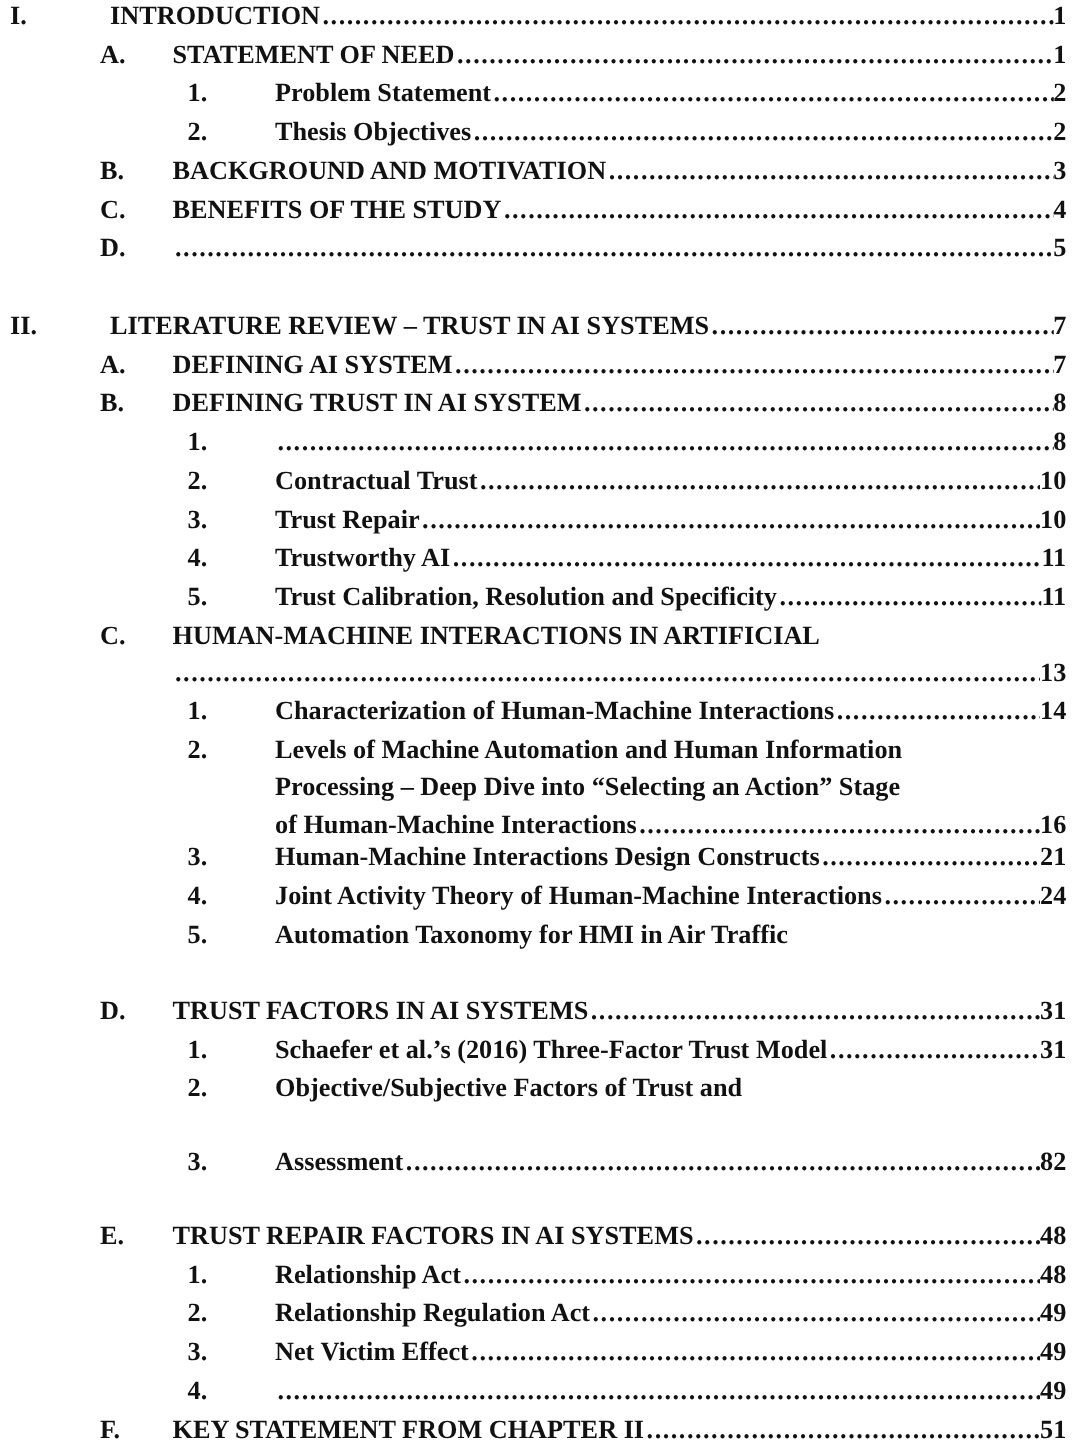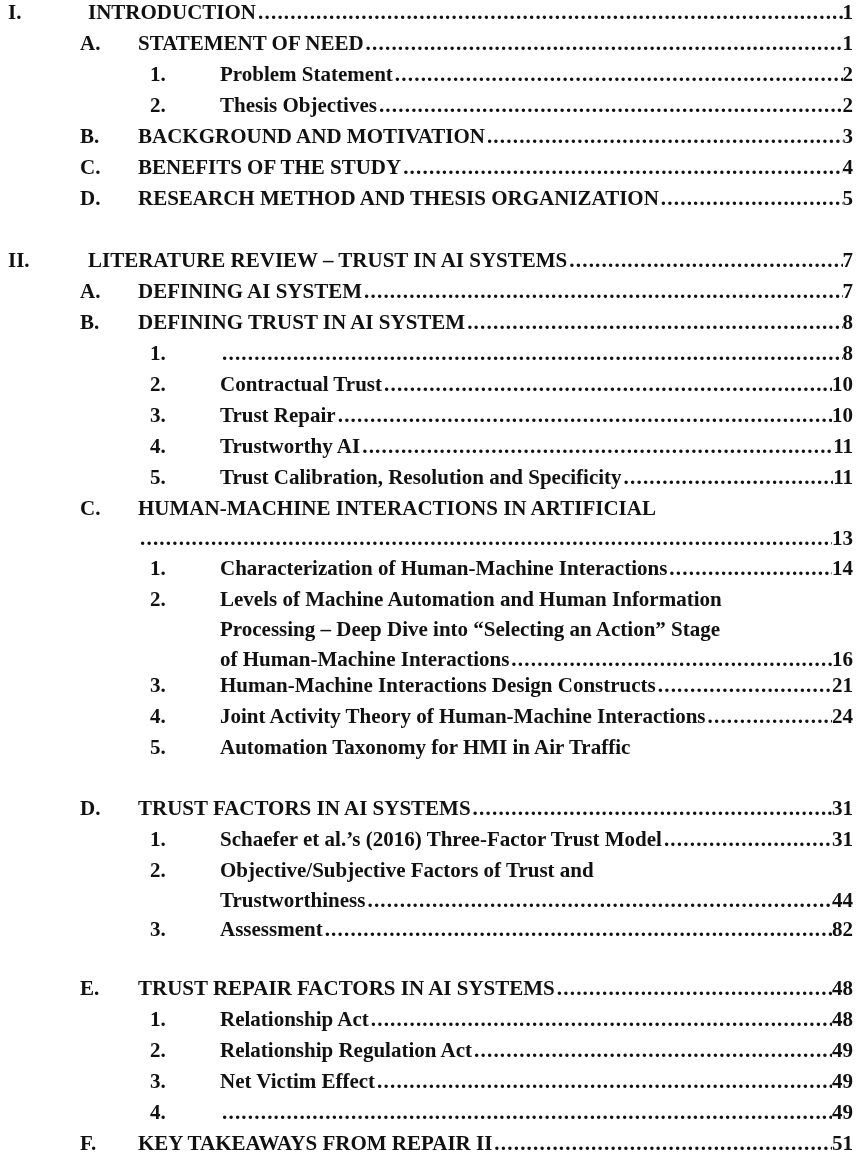--- a/index.html
+++ b/index.html
@@ -129,21 +129,20 @@
           <span class="txt">BENEFITS OF THE STUDY </span>
           <span class="leader"></span>
           <span class="page">4</span>
         </div>
       </div>
     </div>
     <div class="entry lvl-section" style="top: 183px;">
       <span class="num" style="line-height: 30px;">D.</span>
       <div class="title-block">
         <div class="line">
-          <span class="txt">RESEARCH METHOD AND THESIS ORGANIZATION</span>
           <span class="leader"></span>
           <span class="page">5</span>
         </div>
       </div>
     </div>
     <div class="entry lvl-chapter" style="top: 245px;">
       <span class="num" style="line-height: 30px;">II.</span>
       <div class="title-block">
         <div class="line">
           <span class="txt">LITERATURE REVIEW – TRUST IN AI SYSTEMS </span>
@@ -306,25 +305,20 @@
           <span class="page">31</span>
         </div>
       </div>
     </div>
     <div class="entry lvl-sub" style="top: 855px;">
       <span class="num" style="line-height: 30px;">2.</span>
       <div class="title-block">
         <div class="line">
           <span class="txt">Objective/Subjective Factors of Trust and</span>
         </div>
-        <div class="line">
-          <span class="txt">Trustworthiness</span>
-          <span class="leader"></span>
-          <span class="page">44</span>
-        </div>
       </div>
     </div>
     <div class="entry lvl-sub" style="top: 914px;">
       <span class="num" style="line-height: 30px;">3.</span>
       <div class="title-block">
         <div class="line">
           <span class="txt">Assessment</span>
           <span class="leader"></span>
           <span class="page">82</span>
         </div>
@@ -376,19 +370,19 @@
         <div class="line">
           <span class="leader"></span>
           <span class="page">49</span>
         </div>
       </div>
     </div>
     <div class="entry lvl-section" style="top: 1128px;">
       <span class="num" style="line-height: 30px;">F.</span>
       <div class="title-block">
         <div class="line">
-          <span class="txt">KEY TAKEAWAYS FROM REPAIR II</span>
+          <span class="txt">KEY STATEMENT FROM CHAPTER II</span>
           <span class="leader"></span>
           <span class="page">51</span>
         </div>
       </div>
     </div>
   </div>
 
 </body></html>

